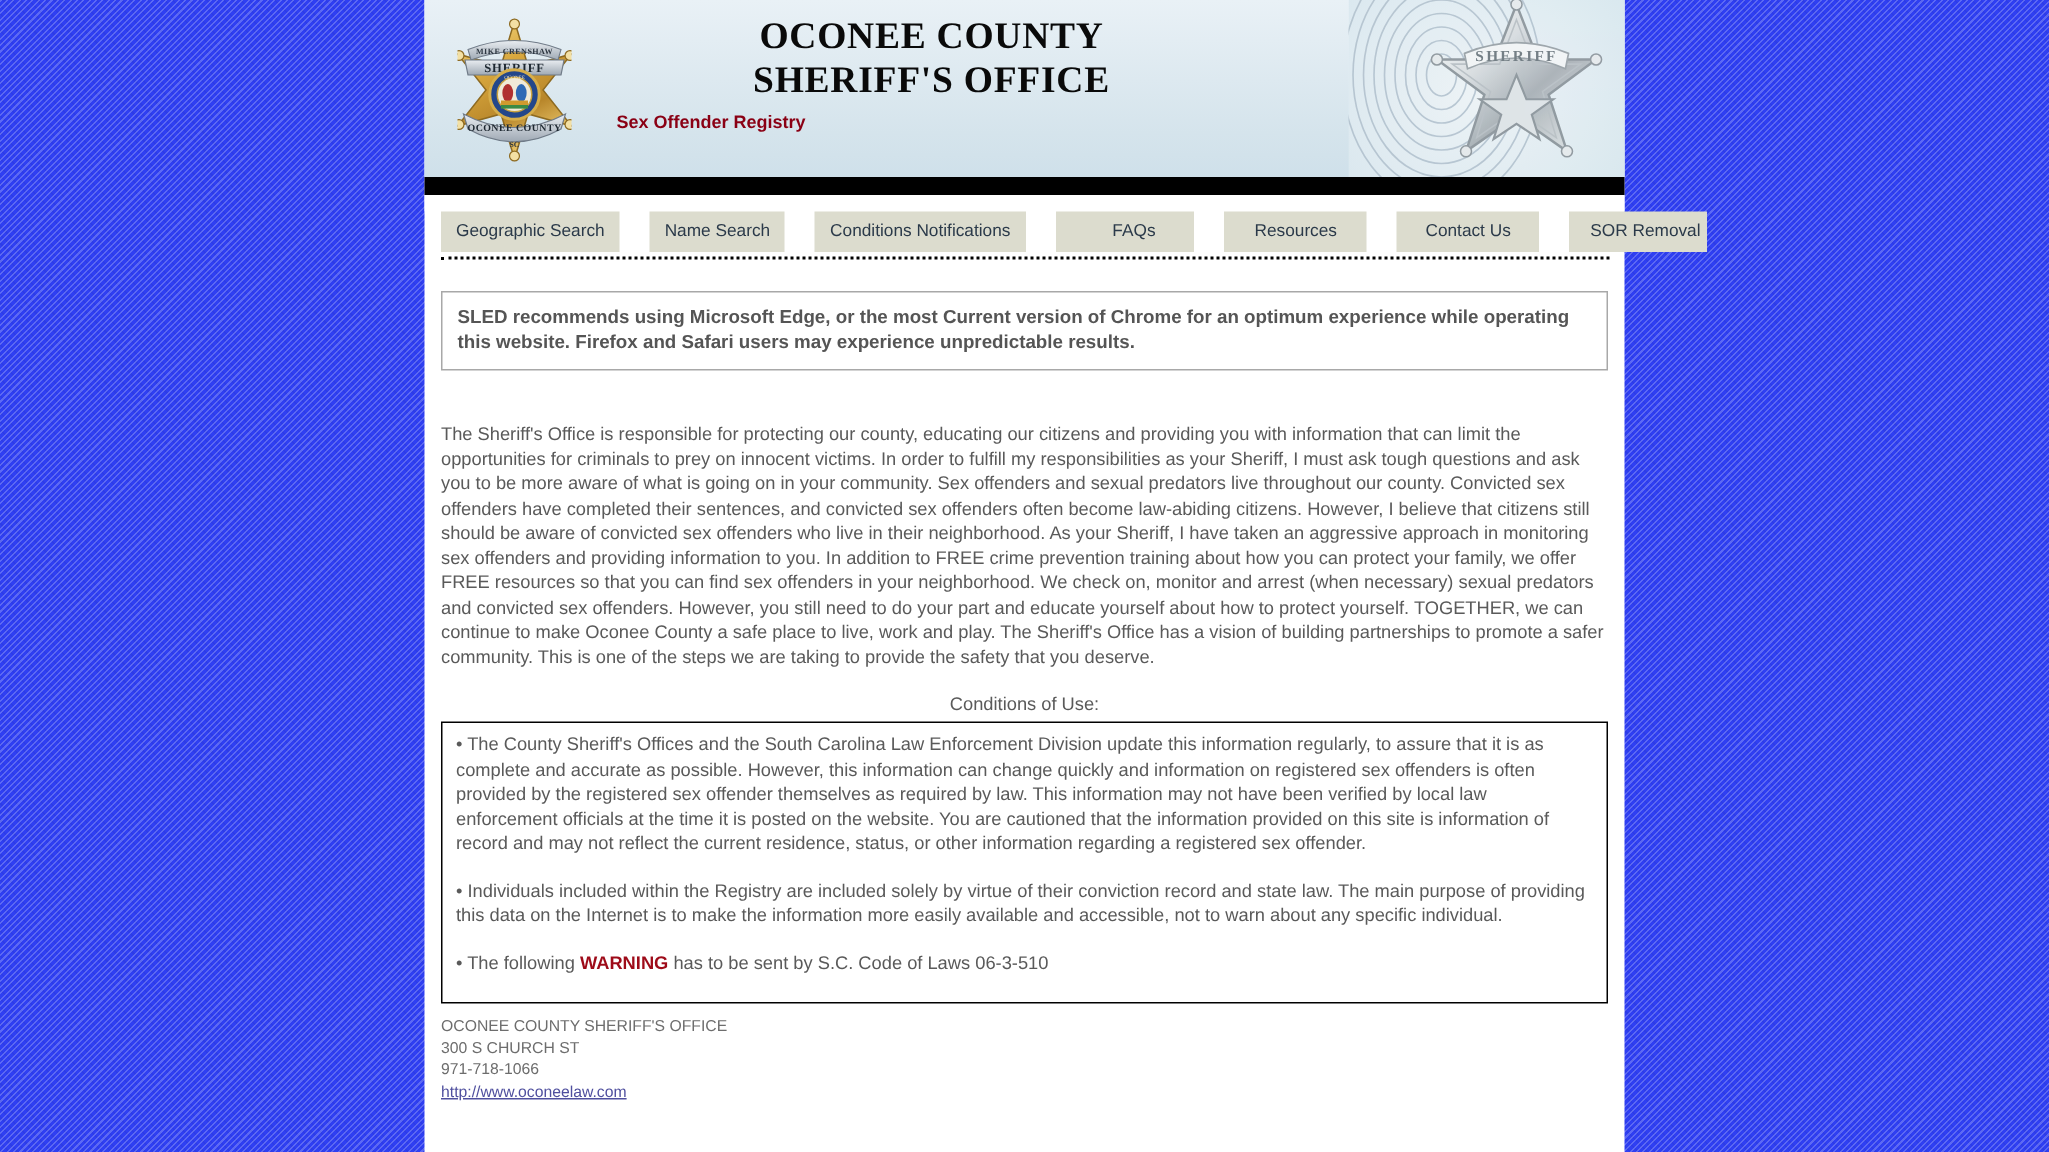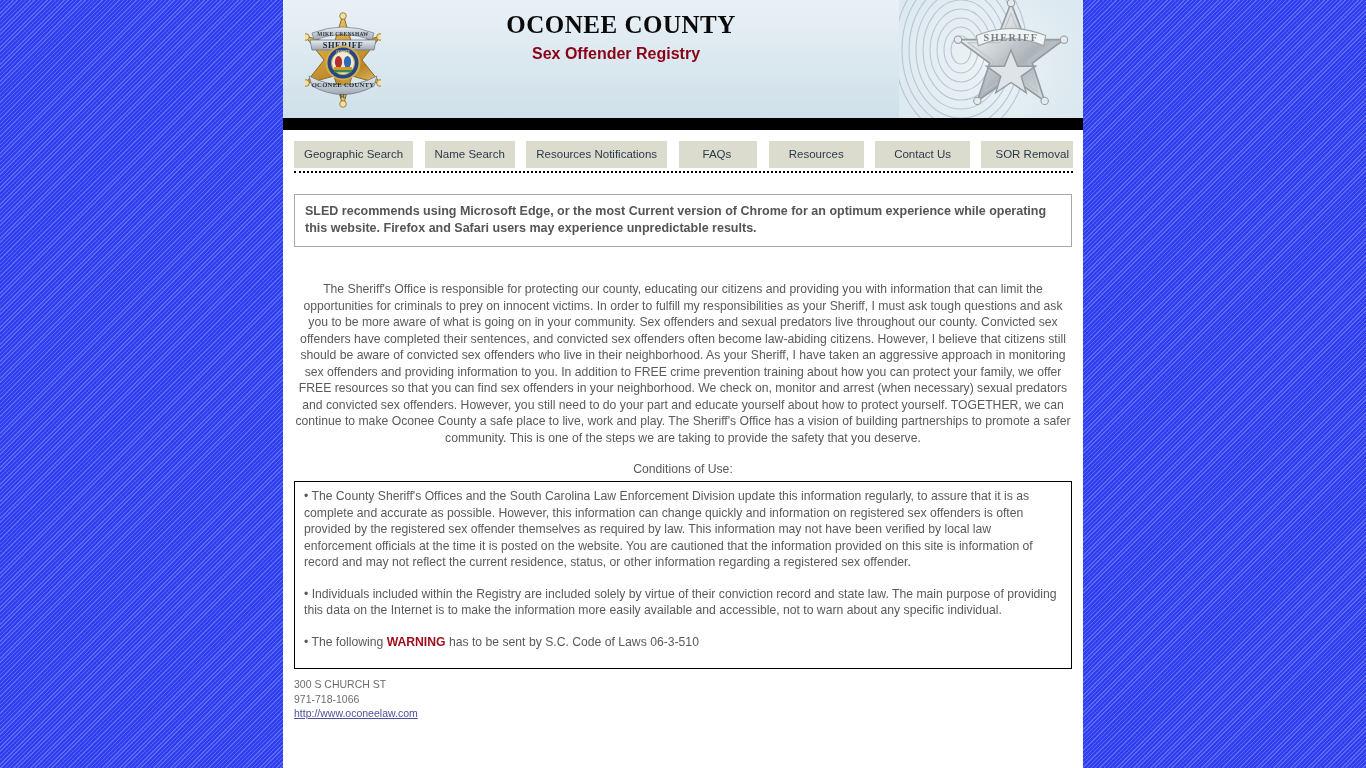--- a/index.html
+++ b/index.html
@@ -74,45 +74,44 @@
     font-weight: bold;
     font-size: 25px;
     letter-spacing: 0.5px;
     color: #0a0a0a;
     line-height: 29px;
     white-space: nowrap;
   }
   .subtitle {
     font-family: "Liberation Sans", sans-serif;
     font-weight: bold;
-    font-size: 16px;
+    font-size: 12px;
     color: #8a0014;
     margin-top: 6px;
-    text-align: center;
+    text-align: left;
     padding-right: 10px;
   }
   .black-bar {
     height: 12px;
     background: #000000;
   }
   .below-bar-gap {
     height: 11px;
     background: #ffffff;
   }
 
   
   .navwrap {
     padding: 0 10px 0 11px;
   }
   .tabs {
     display: flex;
-    gap: 6px;
+    gap: 20px;
     align-items: stretch;
     padding-bottom: 3px;
-    justify-content: space-between;
   }
   .tab {
     background: #dcdcce;
     border: none;
     color: #2b3a4a;
     font-size: 11.5px;
     font-family: "Liberation Sans", sans-serif;
     padding: 7px 10px 7px 10px;
     line-height: 13px;
     white-space: nowrap;
@@ -137,21 +136,21 @@
     font-size: 12.5px;
     font-weight: bold;
     color: #555555;
     line-height: 17px;
   }
   .intro {
     margin-top: 34px;
     font-size: 12.2px;
     line-height: 16.5px;
     color: #5a5a5a;
-    text-align: center;
+    text-align: left;
   }
   .cou-label {
     margin-top: 16px;
     font-size: 12.2px;
     color: #5a5a5a;
     text-align: center;
   }
   .cou-box {
     margin-top: 5px;
     border: 1px solid #000000;
@@ -269,33 +268,34 @@
         <text x="0" y="-7.5" font-family="Liberation Serif, serif" font-size="3.4" fill="#f2e6c0" text-anchor="middle">OCONEE</text>
 
         <path d="M -34,16 Q 0,34 34,16 L 31,26 Q 0,43 -31,26 Z" fill="url(#ribbon)" stroke="#6f7a87" stroke-width="0.8"></path>
         <text x="0" y="27" font-family="Liberation Serif, serif" font-size="6.6" font-weight="bold" fill="#1d2730" text-anchor="middle" letter-spacing="0.3">OCONEE COUNTY</text>
         <text x="0" y="38" font-family="Liberation Serif, serif" font-size="5.2" font-weight="bold" fill="#2d3742" text-anchor="middle">SC</text>
       </g>
     </svg>
 
     <div class="titles">
       <div class="title-line">OCONEE COUNTY</div>
+      <div class="title-line">SHERIFF'S OFFICE</div>
       <div class="subtitle">Sex Offender Registry</div>
     </div>
   </div>
 
   <div class="black-bar"></div>
   <div class="below-bar-gap"></div>
 
   <div class="navwrap">
     <div class="tabs">
       <div class="tab">Geographic Search</div>
       <div class="tab">Name Search</div>
-      <div class="tab">Resources Notifications</div>
-      <div class="tab" style="padding-left:24px;padding-right:26px;">FAQs</div>
+      <div class="tab">Conditions Notifications</div>
+      <div class="tab" style="padding-left:38px;padding-right:26px;">FAQs</div>
       <div class="tab" style="padding-left:20px;padding-right:20px;">Resources</div>
       <div class="tab" style="padding-left:19px;padding-right:19px;">Contact Us</div>
       <div class="tab" style="padding-left:14px;padding-right:4px;">SOR Removal</div>
     </div>
     <div class="tab-rule"></div>
   </div>
 
   <div class="content">
 
     <div class="notice">SLED recommends using Microsoft Edge, or the most Current version of Chrome for an optimum experience while operating this website. Firefox and Safari users may experience unpredictable results.</div>
@@ -305,18 +305,19 @@
     <div class="cou-label">Conditions of Use:</div>
 
     <div class="cou-box">
       <p>• The County Sheriff's Offices and the South Carolina Law Enforcement Division update this information regularly, to assure that it is as complete and accurate as possible. However, this information can change quickly and information on registered sex offenders is often provided by the registered sex offender themselves as required by law. This information may not have been verified by local law enforcement officials at the time it is posted on the website. You are cautioned that the information provided on this site is information of record and may not reflect the current residence, status, or other information regarding a registered sex offender.</p>
       <p>• Individuals included within the Registry are included solely by virtue of their conviction record and state law. The main purpose of providing this data on the Internet is to make the information more easily available and accessible, not to warn about any specific individual.</p>
       <p><span>• The following </span><span class="warn-word">WARNING</span><span> has to be sent by S.C. Code of Laws 06-3-510</span></p>
     </div>
   </div>
 
   <div class="footer">
+    <div>OCONEE COUNTY SHERIFF'S OFFICE</div>
     <div>300 S CHURCH ST</div>
     <div>971-718-1066</div>
     <a href="#">http://www.oconeelaw.com</a>
   </div>
 
 </div>
 
 </body></html>

